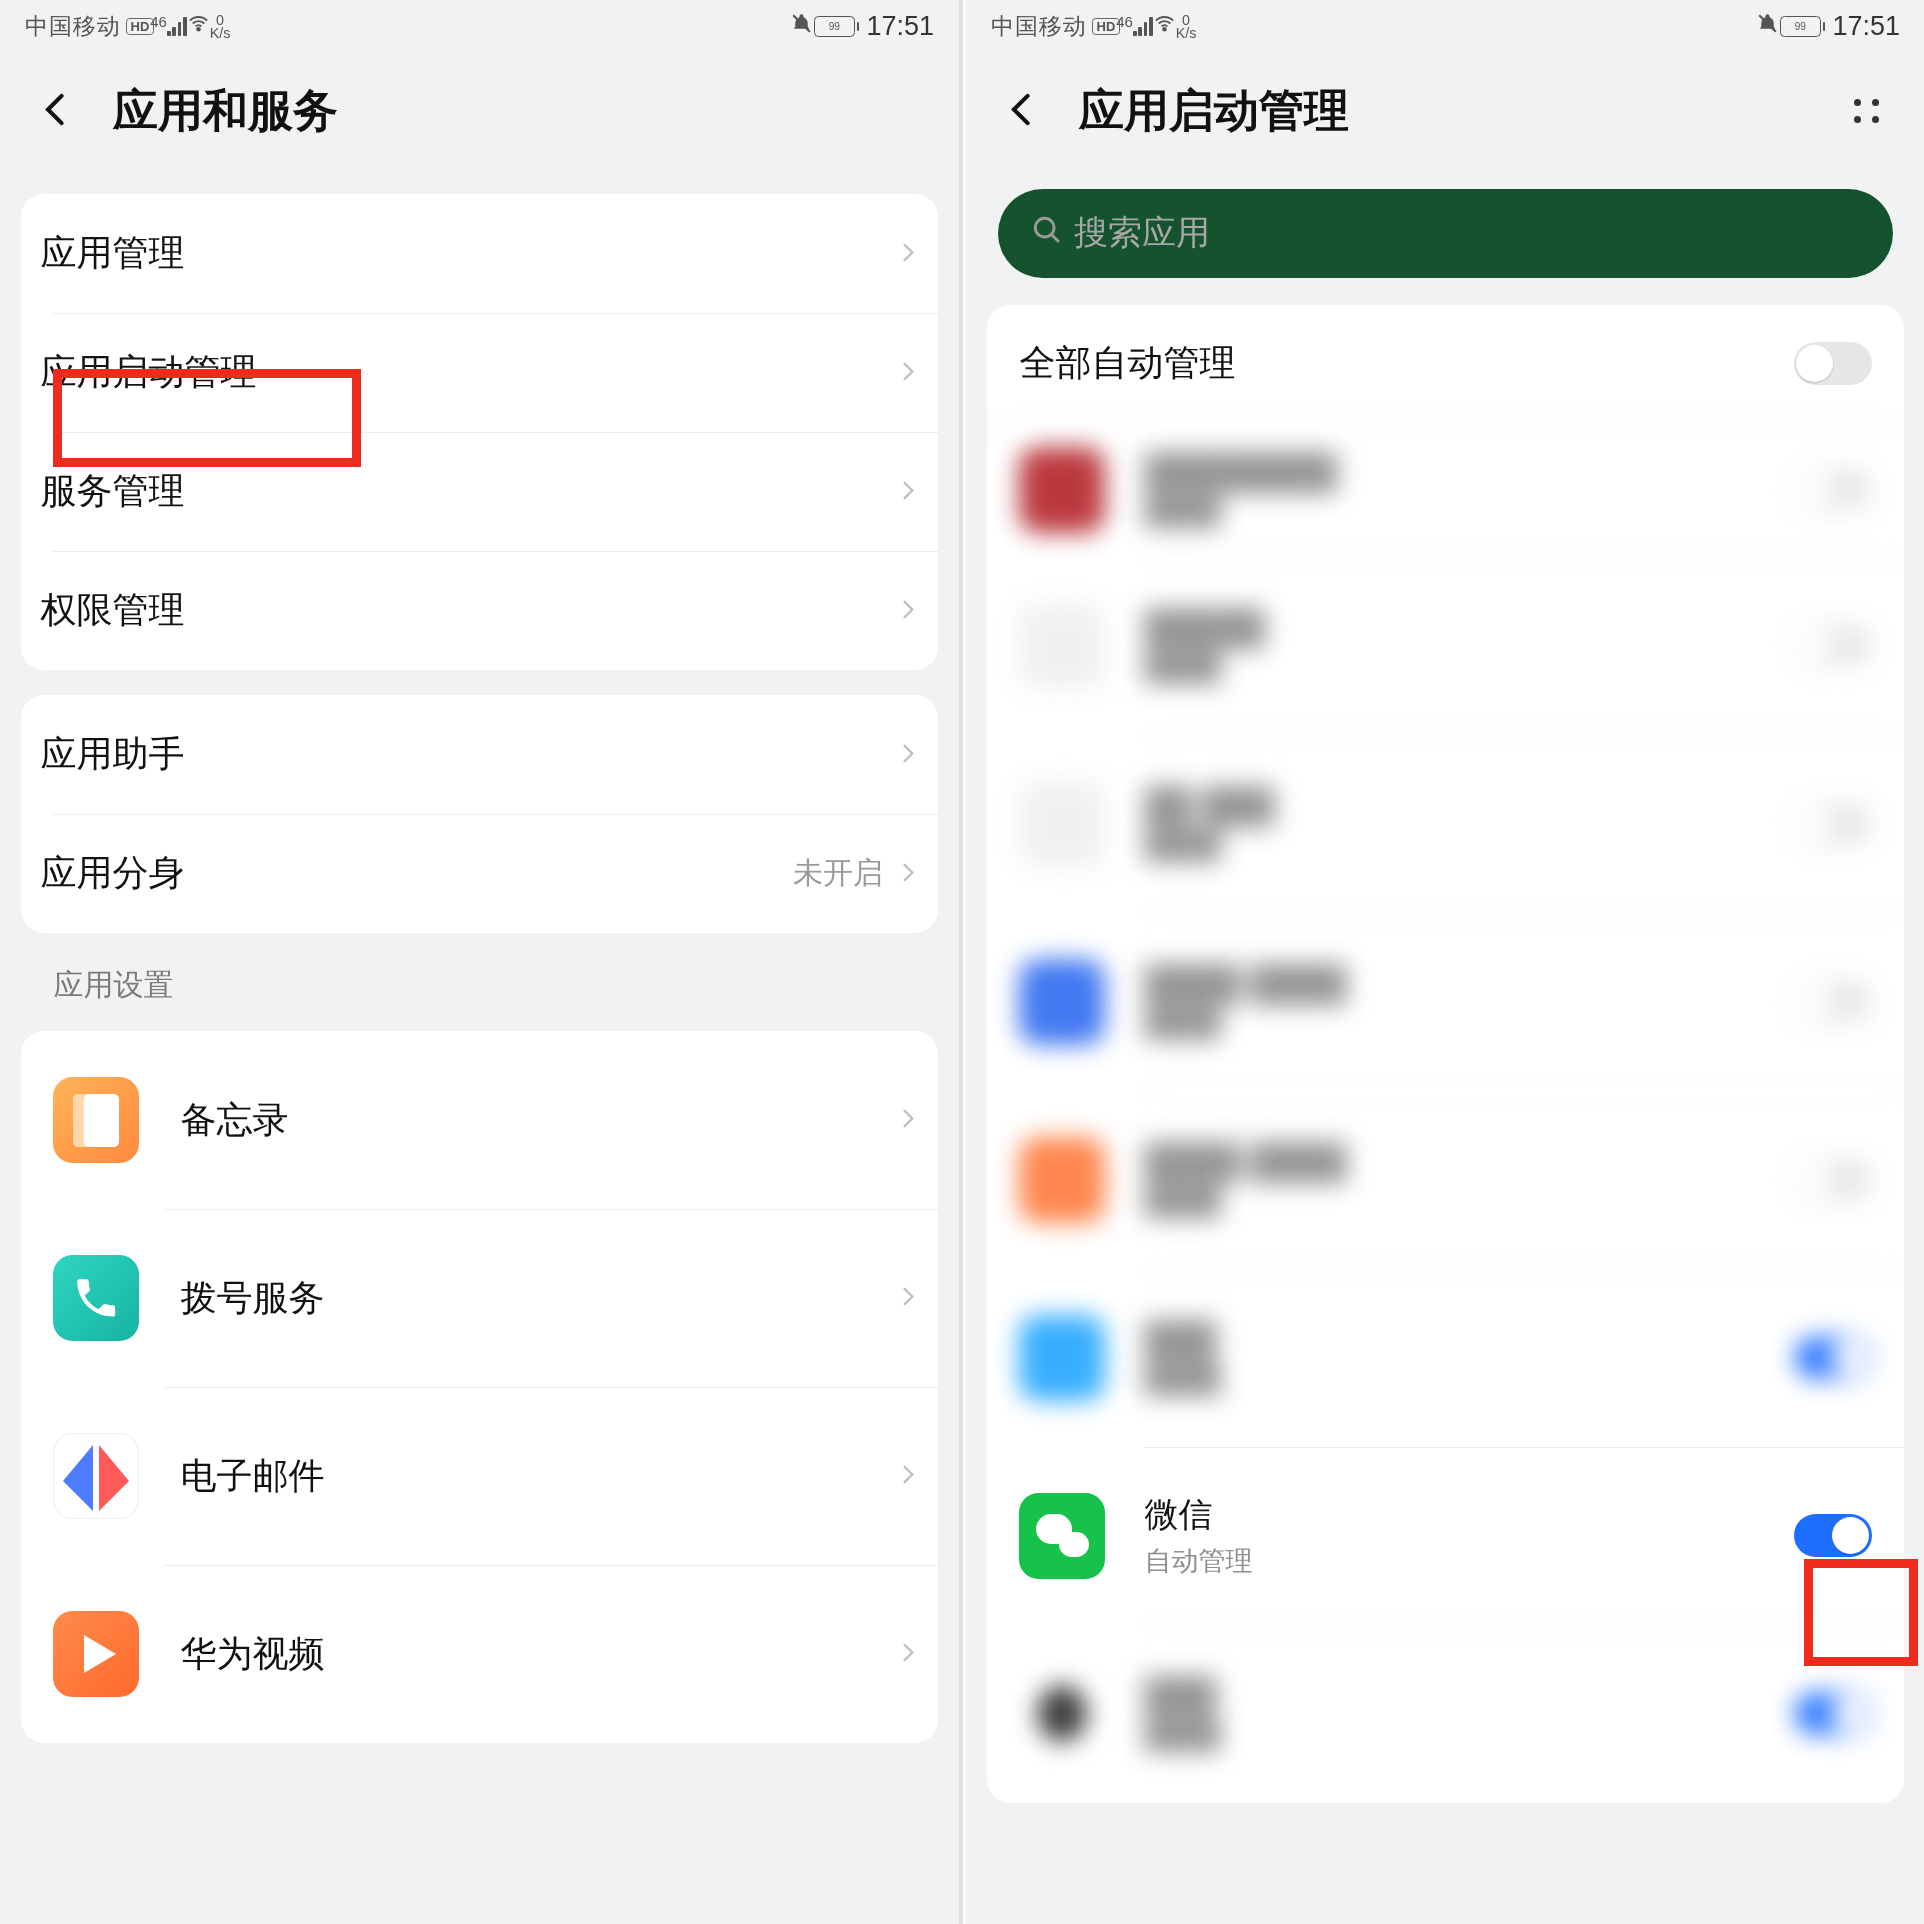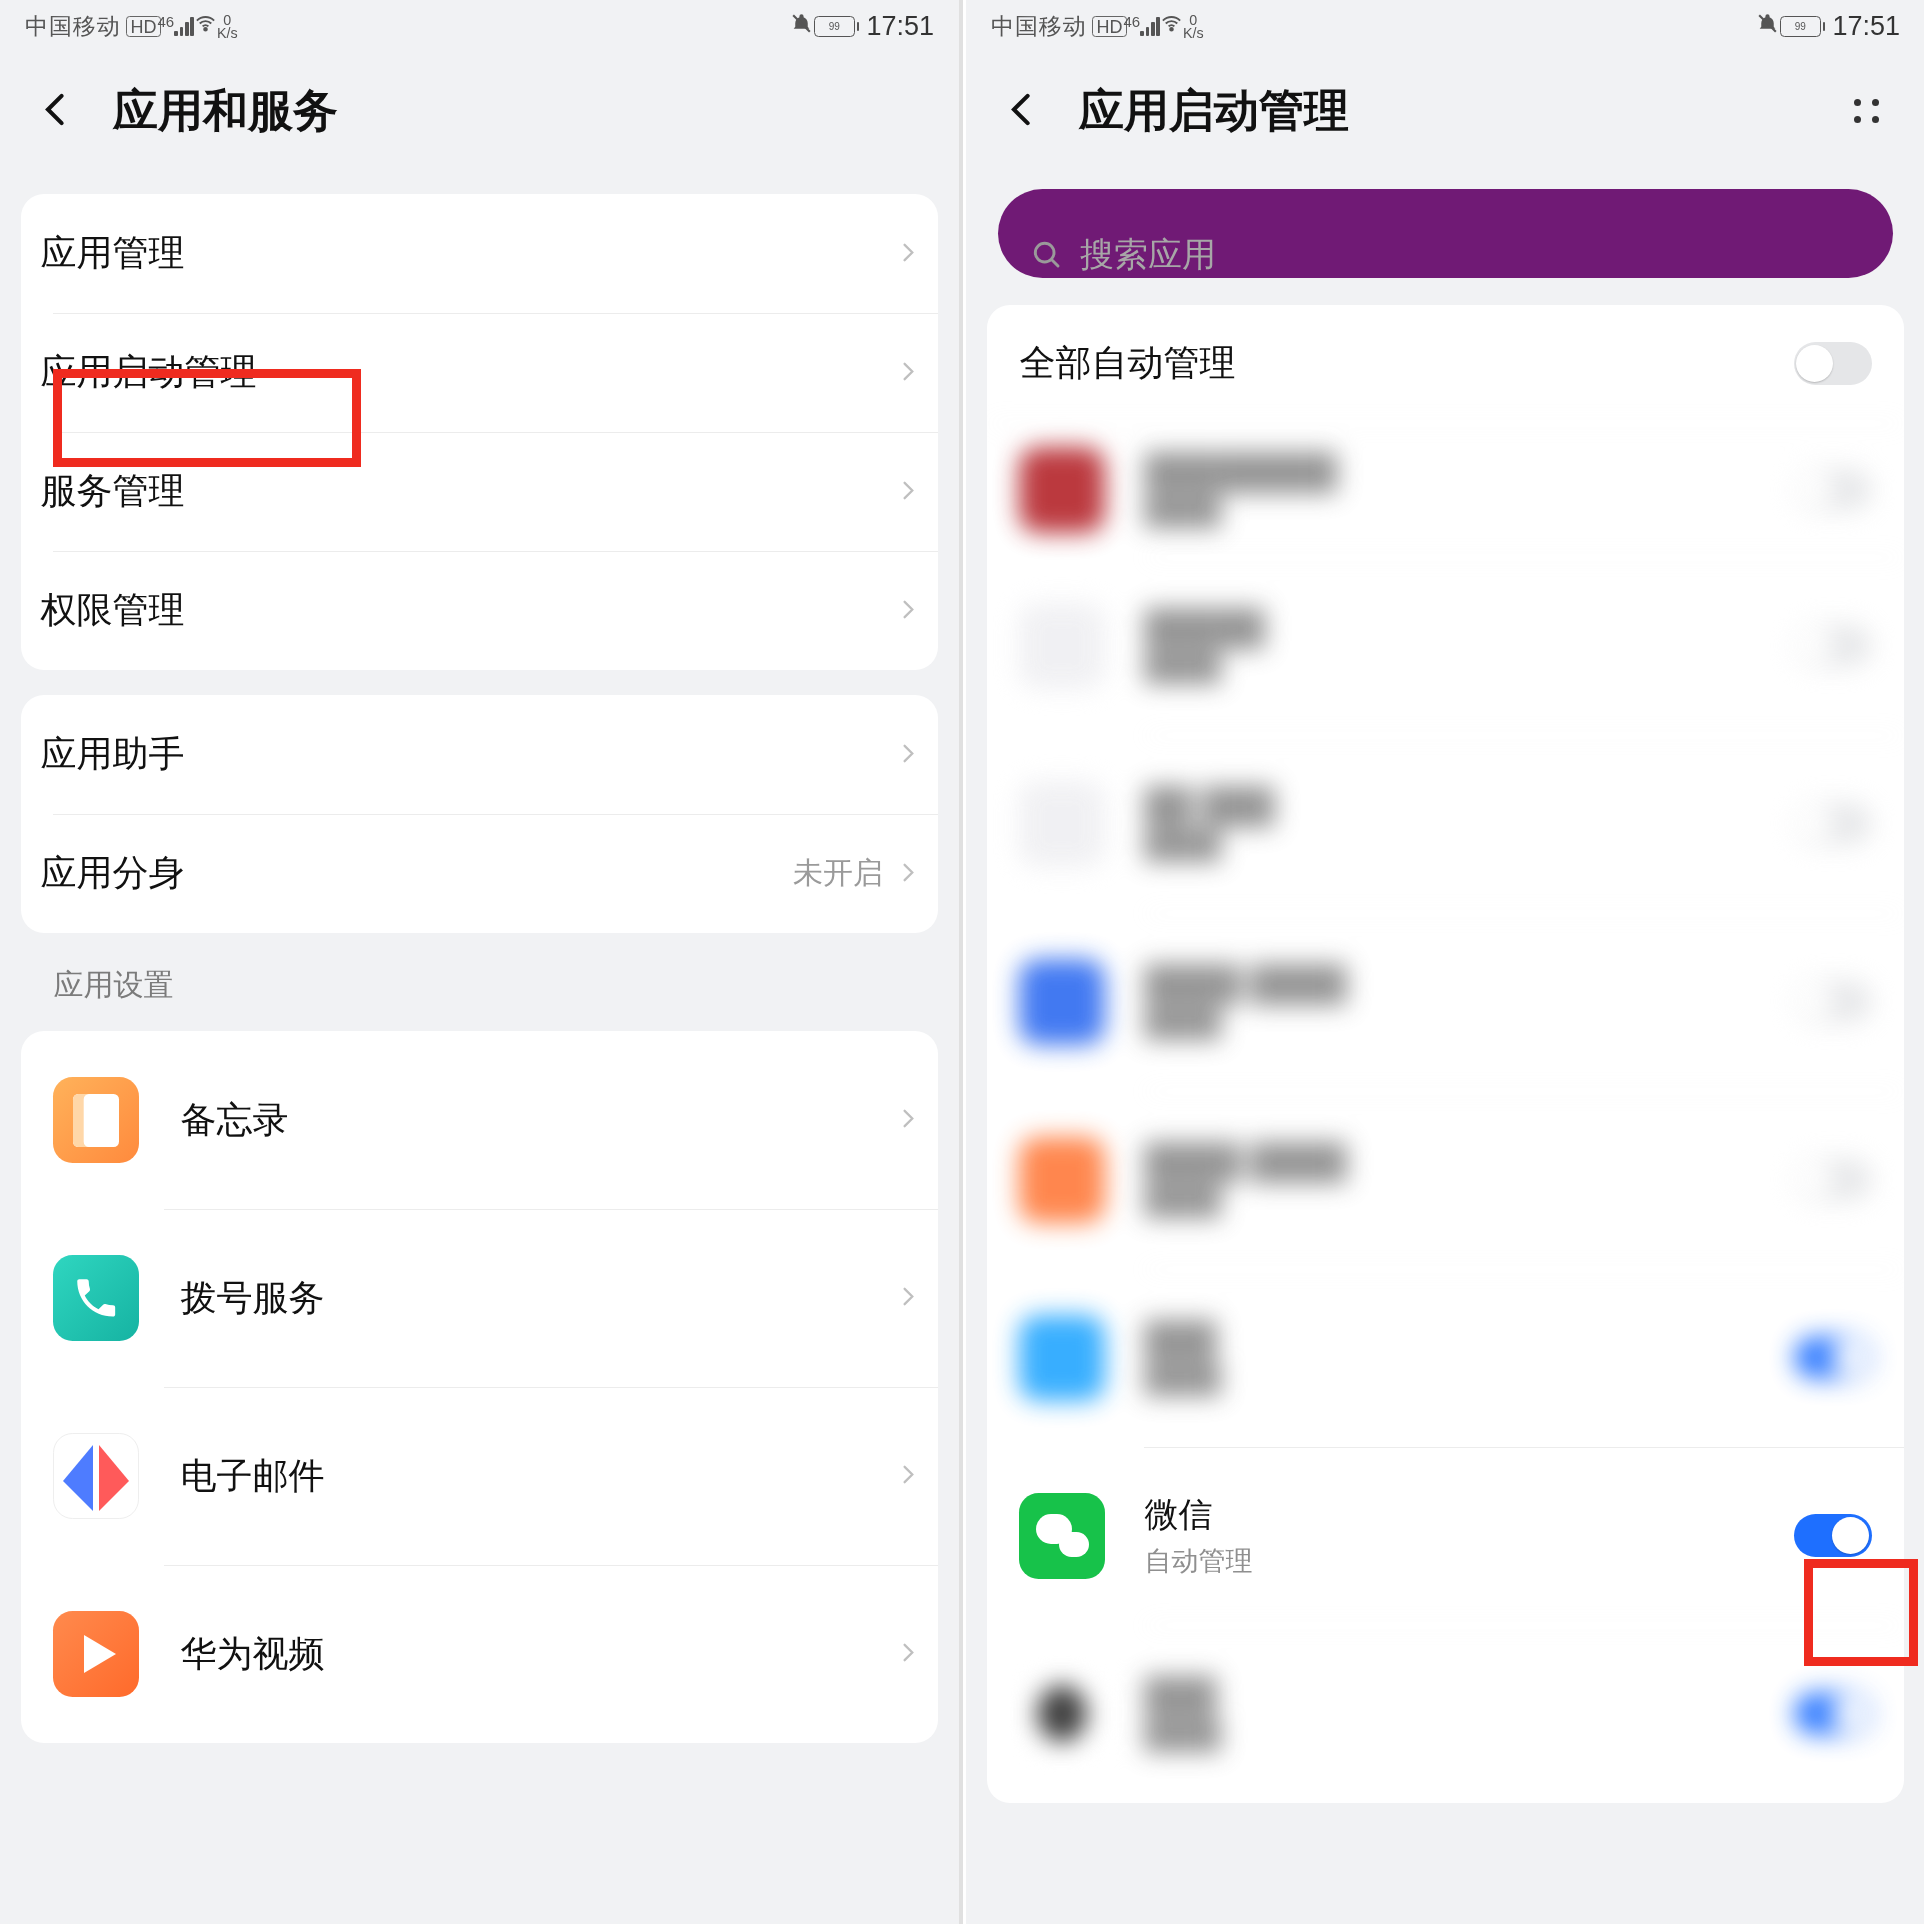--- a/index.html
+++ b/index.html
@@ -41,21 +41,21 @@
     justify-content: flex-end;
     padding: 0 25px 0 25px;
     font-size: 23px;
     color: #555;
     background: #f1f2f4;
   }
   .statusbar .carrier { margin-right: 5.3px; letter-spacing: 0.9px; }
   .statusbar .hd-badge {
     display: inline-flex; align-items: center; justify-content: center;
     padding: 0.9px 3.6px; border: 1.3px solid #666; border-radius: 3.6px;
-    font-size: 18px; font-weight: 400; color: #555; line-height: 1;
+    font-size: 13px; font-weight: 700; color: #555; line-height: 1;
   }
   .statusbar .sig { display: inline-flex; align-items: flex-end; gap: 1.8px; height: 19.6px; }
   .statusbar .sig span { width: 3.6px; background: #555; border-radius: 0.9px; }
   .statusbar .sig span:nth-child(1){height:5.3px}
   .statusbar .sig span:nth-child(2){height:9.8px}
   .statusbar .sig span:nth-child(3){height:14.3px}
   .statusbar .sig span:nth-child(4){height:19.6px}
   .statusbar .superscript { font-size: 15px; position: relative; top: -5.3px; margin-left:-3.6px; }
   .statusbar .wifi svg { width: 23px; height: 23px; }
   .statusbar .speed { display:inline-flex; flex-direction:column; align-items:center; line-height:0.9; font-size:14.3px; }
@@ -149,27 +149,27 @@
   .hl {
     position:absolute;
     border: 9px solid #ef2b1f;
     pointer-events:none;
   }
 
   
   .search {
     margin: 19.6px 32px 0 32px;
     height: 89px;
-    background:#701a75;
+    background:#14532d;
     border-radius: 45px;
-    display:flex; align-items:flex-end;
+    display:flex; align-items:center;
     padding: 0 32px;
     color:#a7a7a7;
     font-size: 34px;
-    gap: 18px;
+    gap: 12px;
   }
   .search svg { width:32px; height:32px; }
 
   .card2 { 
     margin: 27px 21.4px 21.4px 21.4px;
     background:#fff;
     border-radius: 23px;
     overflow:hidden;
     position:relative;
   }

